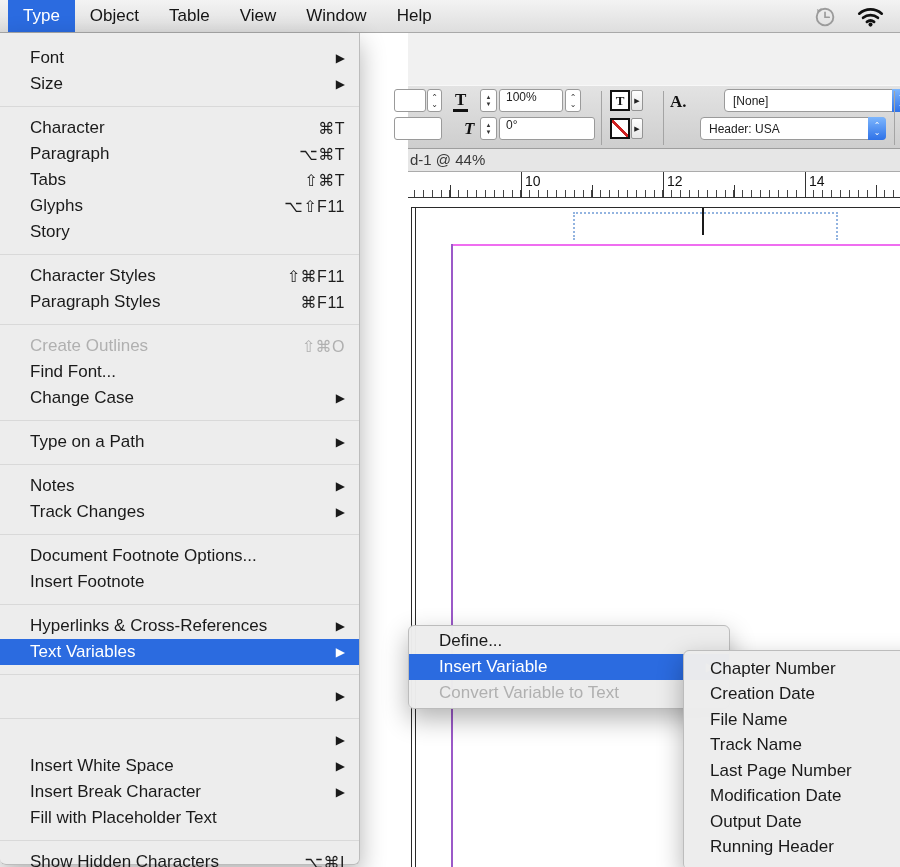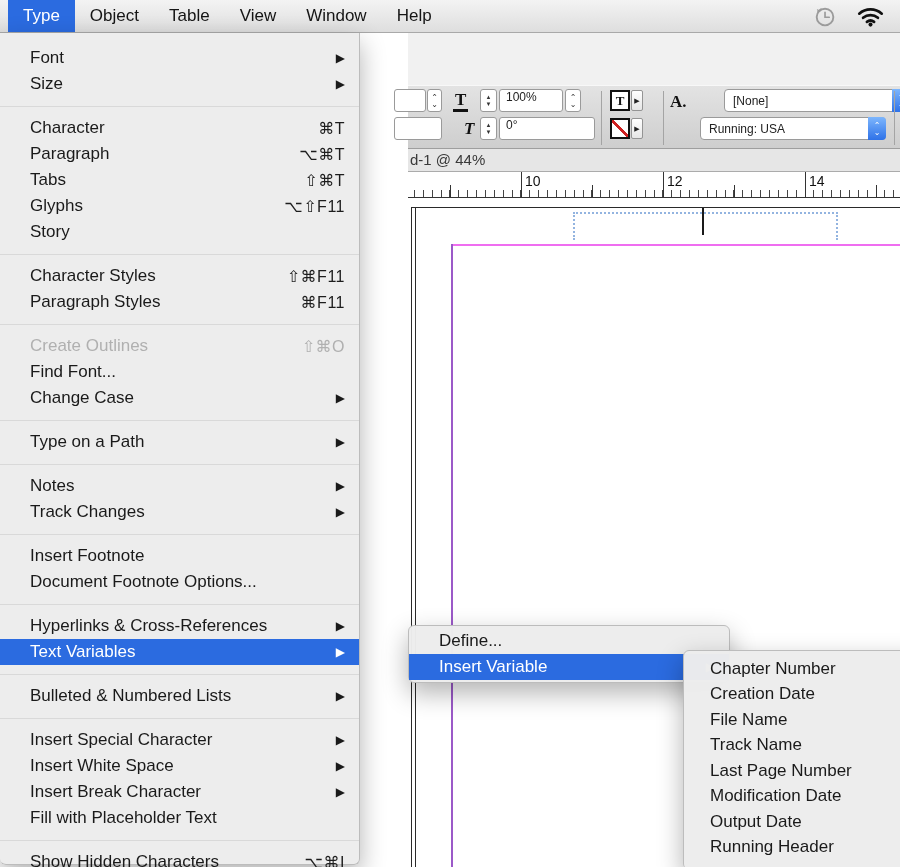--- a/index.html
+++ b/index.html
@@ -135,21 +135,21 @@
 
   <span class="cp-icon icon-a">A.</span>
   <div class="cp-dd" style="left:292px;top:3px;margin-left:24px;">
     <span>[None]</span>
     <span class="dd-stepper">
       <span>⌃</span>
       <span>⌄</span>
     </span>
   </div>
   <div class="cp-dd" style="left:292px;top:31px;">
-    <span>Running: USA</span>
+    <span>Header: USA</span>
     <span class="dd-stepper">
       <span>⌃</span>
       <span>⌄</span>
     </span>
   </div>
   <div class="cp-divider" style="left:486px;"></div>
 </div>
 
 <div class="doc-tabbar">
   <span class="tab-title">d-1 @ 44%</span>
@@ -262,42 +262,40 @@
   <div class="mi">
     <span>Notes</span>
     <span class="arrow">▶</span>
   </div>
   <div class="mi">
     <span>Track Changes</span>
     <span class="arrow">▶</span>
   </div>
   <div class="sep"></div>
   <div class="mi">
+    <span>Document Footnote Options...</span>
+  </div>
+  <div class="mi">
     <span>Insert Footnote</span>
-  </div>
-  <div class="mi">
-    <span>Document Footnote Options...</span>
   </div>
   <div class="sep"></div>
   <div class="mi">
     <span>Hyperlinks &amp; Cross-References</span>
     <span class="arrow">▶</span>
   </div>
   <div class="mi selected">
     <span>Text Variables</span>
     <span class="arrow">▶</span>
   </div>
   <div class="sep"></div>
   <div class="mi">
-    <span>Bulleted &amp; Numbered Lists</span>
-    <span class="arrow">▶</span>
-  </div>
-  <div class="sep"></div>
-  <div class="mi">
-    <span>Insert Special Character</span>
+    <span class="arrow">▶</span>
+  </div>
+  <div class="sep"></div>
+  <div class="mi">
     <span class="arrow">▶</span>
   </div>
   <div class="mi">
     <span>Insert White Space</span>
     <span class="arrow">▶</span>
   </div>
   <div class="mi">
     <span>Insert Break Character</span>
     <span class="arrow">▶</span>
   </div>
@@ -312,20 +310,23 @@
 </div>
 
 <div class="menu submenu-define">
   <div class="mi">
     <span>Define...</span>
   </div>
   <div class="mi selected">
     <span>Insert Variable</span>
     <span class="arrow">▶</span>
   </div>
+  <div class="mi disabled">
+    <span>Convert Variable to Text</span>
+  </div>
 </div>
 
 <div class="menu submenu-vars">
   <div class="mi">
     <span>Chapter Number</span>
   </div>
   <div class="mi">
     <span>Creation Date</span>
   </div>
   <div class="mi">

